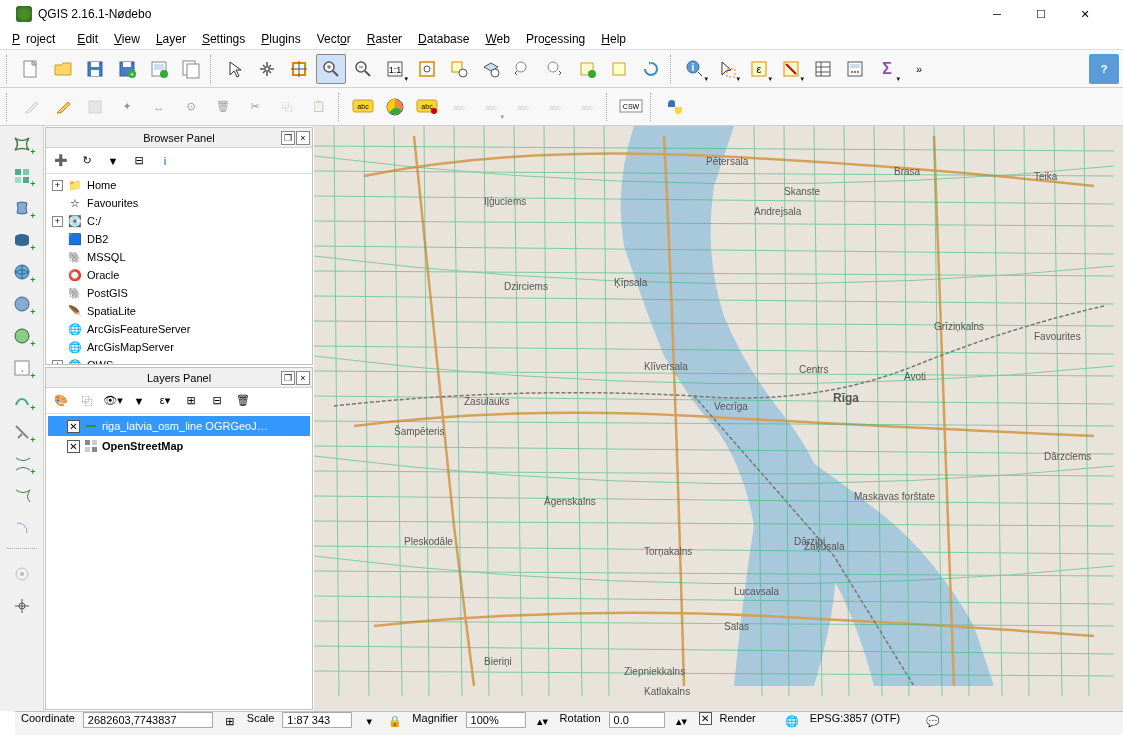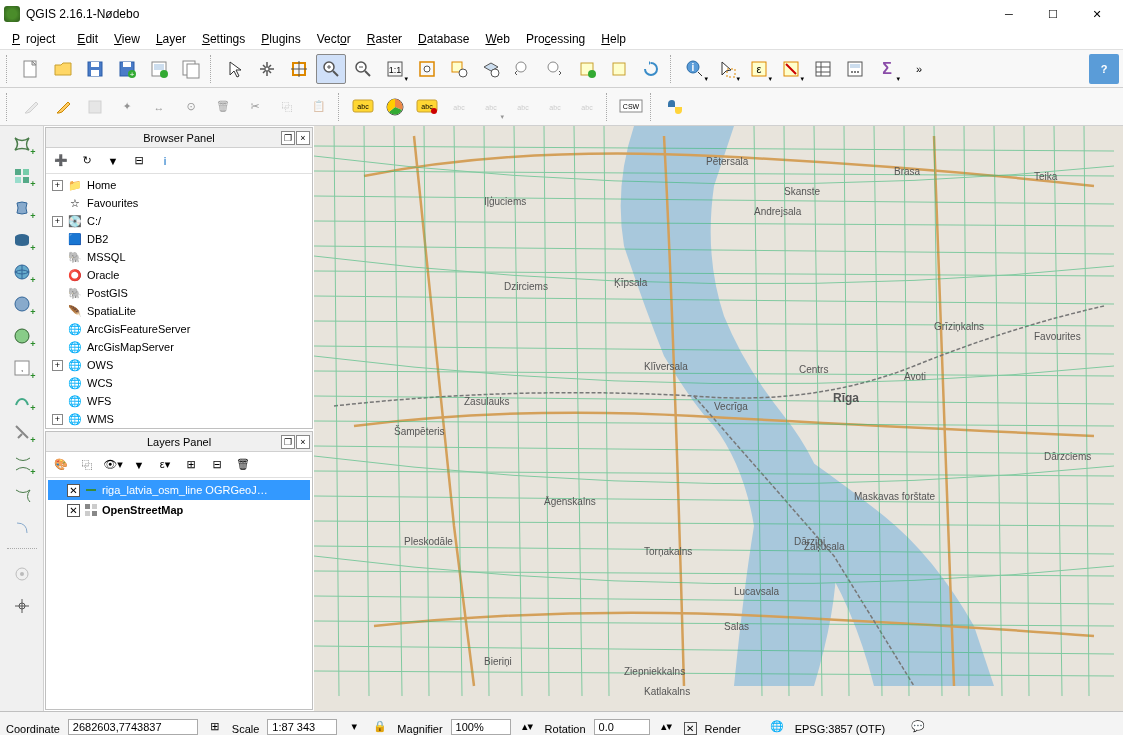--- a/index.html
+++ b/index.html
@@ -1,17 +1,17 @@
 <!DOCTYPE html>
 <html><head>
 <meta charset="utf-8">
 <style>
 * { box-sizing: border-box; margin: 0; padding: 0; }
 body { font-family: "Segoe UI", Tahoma, sans-serif; font-size: 11px; background: #fff; width: 1123px; height: 735px; overflow: hidden; display: flex; flex-direction: column; }
-.titlebar { height: 28px; display: flex; align-items: center; padding: 0 4px; background: #fff; }
+.titlebar { height: 28px; display: flex; align-items: center; padding: 0 16px; background: #fff; }
 .titlebar .app-icon { width: 16px; height: 16px; background: radial-gradient(circle, #4a8c2a 40%, #2d5a1a 100%); border-radius: 3px; margin-right: 6px; }
 .titlebar .title { flex: 1; font-size: 12px; }
 .win-controls { display: flex; gap: 0; }
 .win-btn { width: 44px; height: 28px; display: flex; align-items: center; justify-content: center; cursor: pointer; }
 .menubar { height: 22px; display: flex; align-items: center; padding: 0 6px; gap: 4px; border-bottom: 1px solid #e0e0e0; }
 .menubar span { padding: 2px 6px; cursor: pointer; font-size: 12px; }
 .menubar span u { text-decoration: underline; }
 .toolbar { height: 38px; display: flex; align-items: center; padding: 2px 4px; gap: 2px; border-bottom: 1px solid #d0d0d0; background: #f8f8f8; }
 .toolbar-sep { width: 6px; height: 28px; border-left: 1px dotted #aaa; margin: 0 2px; }
 .tbtn { width: 30px; height: 30px; display: flex; align-items: center; justify-content: center; border: 1px solid transparent; border-radius: 2px; cursor: pointer; position: relative; }
@@ -33,21 +33,21 @@
 .tree-item { display: flex; align-items: center; height: 18px; padding-left: 4px; cursor: pointer; gap: 4px; }
 .tree-expand { width: 11px; height: 11px; border: 1px solid #888; display: flex; align-items: center; justify-content: center; font-size: 9px; line-height: 1; background: #fff; }
 .tree-noexpand { width: 11px; }
 .tree-icon { width: 16px; height: 14px; display: flex; align-items: center; justify-content: center; }
 .layer-item { display: flex; align-items: center; height: 20px; padding: 0 4px; gap: 4px; cursor: pointer; }
 .layer-item.selected { background: #3399ff; color: #fff; }
 .layer-check { width: 13px; height: 13px; border: 1px solid #555; background: #fff; display: flex; align-items: center; justify-content: center; font-size: 10px; color: #000; }
 .layer-swatch { width: 14px; height: 14px; }
 .map-canvas { flex: 1; position: relative; overflow: hidden; }
 .map-bg { position: absolute; inset: 0; background: #e8e4dc; }
-.statusbar { height: 24px; border-top: 1px solid #c0c0c0; display: flex; align-items: flex-end; padding: 0 6px; gap: 8px; font-size: 11px; background: #f4f4f4; }
+.statusbar { height: 24px; border-top: 1px solid #c0c0c0; display: flex; align-items: flex-start; padding: 0 6px; gap: 8px; font-size: 11px; background: #f4f4f4; margin-left: 15px; }
 .statusbar input { font-size: 11px; padding: 1px 4px; border: 1px solid #aaa; background: #fff; }
 .statusbar .coord-input { width: 130px; }
 .statusbar .scale-input { width: 70px; }
 .statusbar .mag-input { width: 60px; }
 .statusbar .rot-input { width: 56px; }
 .stat-btn { width: 18px; height: 18px; display: flex; align-items: center; justify-content: center; cursor: pointer; }
 .sb-check { width: 13px; height: 13px; border: 1px solid #555; display: flex; align-items: center; justify-content: center; font-size: 10px; }
 svg { display: block; }
 .road { stroke: #3cb878; stroke-width: 1; fill: none; opacity: 0.6; }
 .road-main { stroke: #d4a05a; stroke-width: 2.5; fill: none; }
@@ -445,21 +445,21 @@
     <div class="ltbtn">
         <svg width="18" height="18">
           <path d="M9 2 L9 16 M2 9 L16 9" stroke="#555"></path>
           <circle cx="9" cy="9" r="3" fill="none" stroke="#555"></circle>
         </svg>
       </div>
   </div>
 
   <div class="panels">
 
-    <div class="panel" style="height:302px">
+    <div class="panel" style="height:238px">
       <div class="panel-title">
         <span>Browser Panel</span>
         <div class="pctl">
             <span>❐</span>
             <span>×</span>
           </div>
       </div>
       <div class="panel-toolbar">
         <div class="pbtn">➕</div>
         <div class="pbtn">↻</div>

